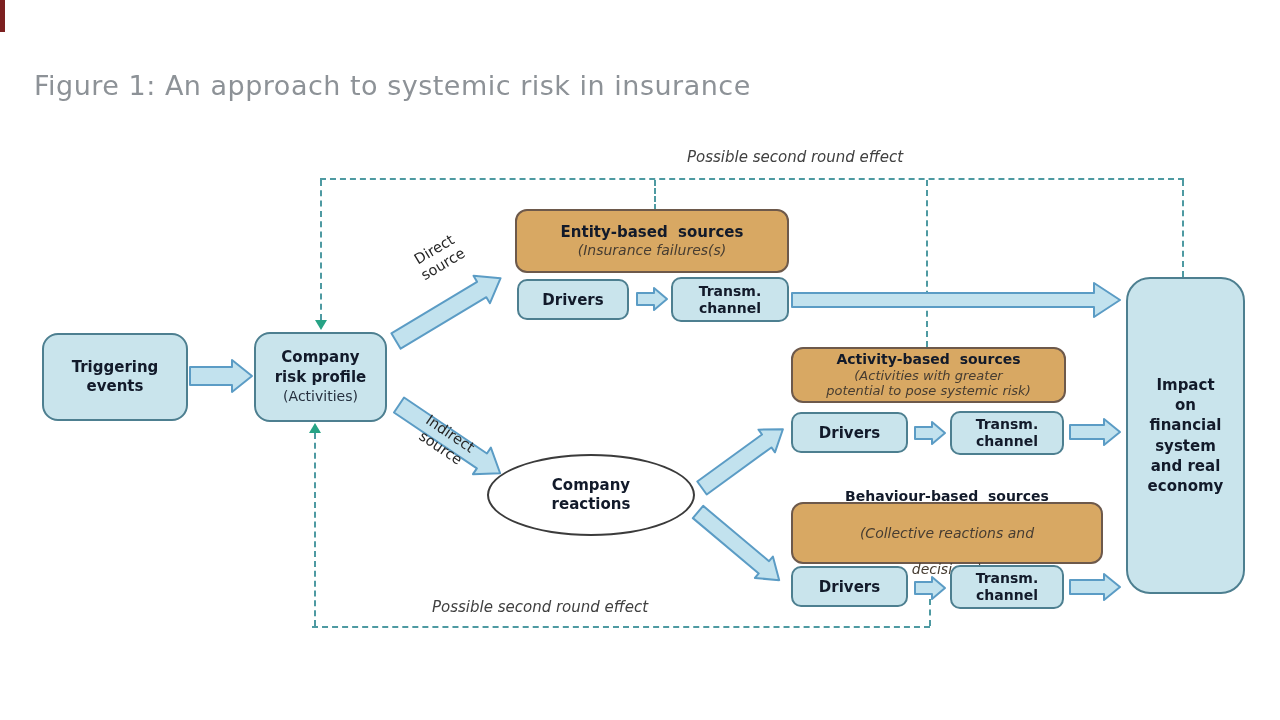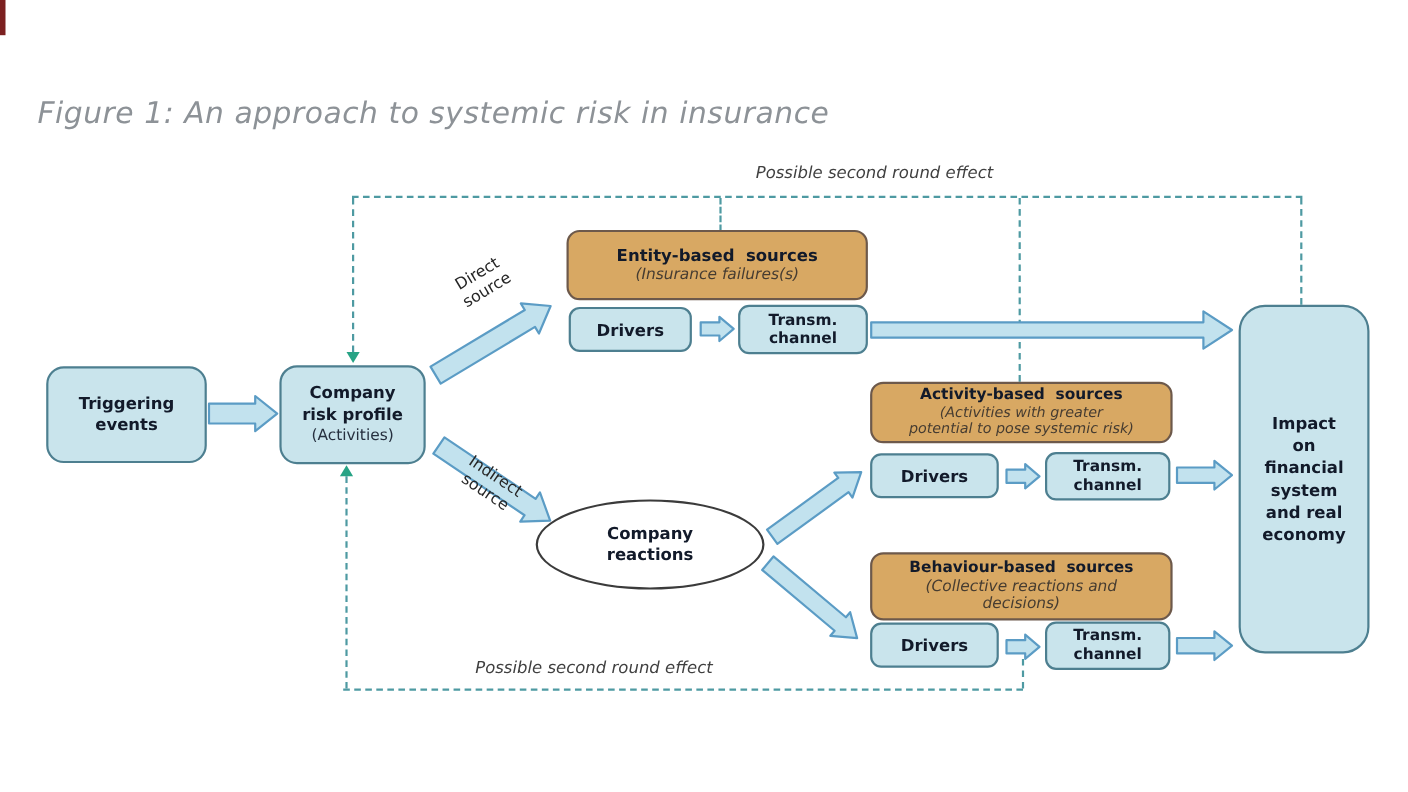--- a/index.html
+++ b/index.html
@@ -1,19 +1,19 @@
 <!DOCTYPE html>
 <html><head>
 <meta charset="utf-8">
 <style>
   html,body{margin:0;padding:0;background:#ffffff;}
   #stage{position:relative;width:1280px;height:720px;background:#ffffff;overflow:hidden;
          font-family:"DejaVu Sans","Liberation Sans",sans-serif;}
 
-  .fig-title{position:absolute;left:34px;top:88px;font-size:27px;font-style:italic;
+  .fig-title{position:absolute;left:34px;top:70px;font-size:27px;
              color:#8d9297;letter-spacing:0.5px;}
 
   .edge-mark{position:absolute;left:0;top:0;width:5px;height:32px;background:#7c2020;}
 
   
   .node{position:absolute;box-sizing:border-box;display:flex;flex-direction:column;
         align-items:center;justify-content:center;text-align:center;color:#121a2a;}
   .blue{background:#c9e4ec;border:2.5px solid #4d7f90;}
   .tan{background:#d8a863;border:2.5px solid #6d594b;}
   .b{font-weight:bold;}
@@ -144,21 +144,21 @@
 
   <div class="node blue" style="left:791px;top:412px;width:117px;height:41px;border-radius:10px;font-size:15px;">
     <div class="b">Drivers</div>
   </div>
 
   <div class="node blue" style="left:950px;top:411px;width:114px;height:44px;border-radius:10px;font-size:14px;line-height:1.2;">
     <div class="b">Transm.</div>
     <div class="b">channel</div>
   </div>
 
-  <div class="node tan" style="left:791px;top:502px;width:275px;height:62px;border-radius:12px;font-size:14px;line-height:1.2;">
+  <div class="node tan" style="left:791px;top:502px;width:312px;height:62px;border-radius:12px;font-size:14px;line-height:1.2;gap:20px;">
     <div class="b pre" style="font-size:14px;">Behaviour-based  sources</div>
     <div class="sub">(Collective reactions and</div>
     <div class="sub">decisions)</div>
   </div>
 
   <div class="node blue" style="left:791px;top:566px;width:117px;height:41px;border-radius:10px;font-size:15px;">
     <div class="b">Drivers</div>
   </div>
 
   <div class="node blue" style="left:950px;top:565px;width:114px;height:44px;border-radius:10px;font-size:14px;line-height:1.2;">

